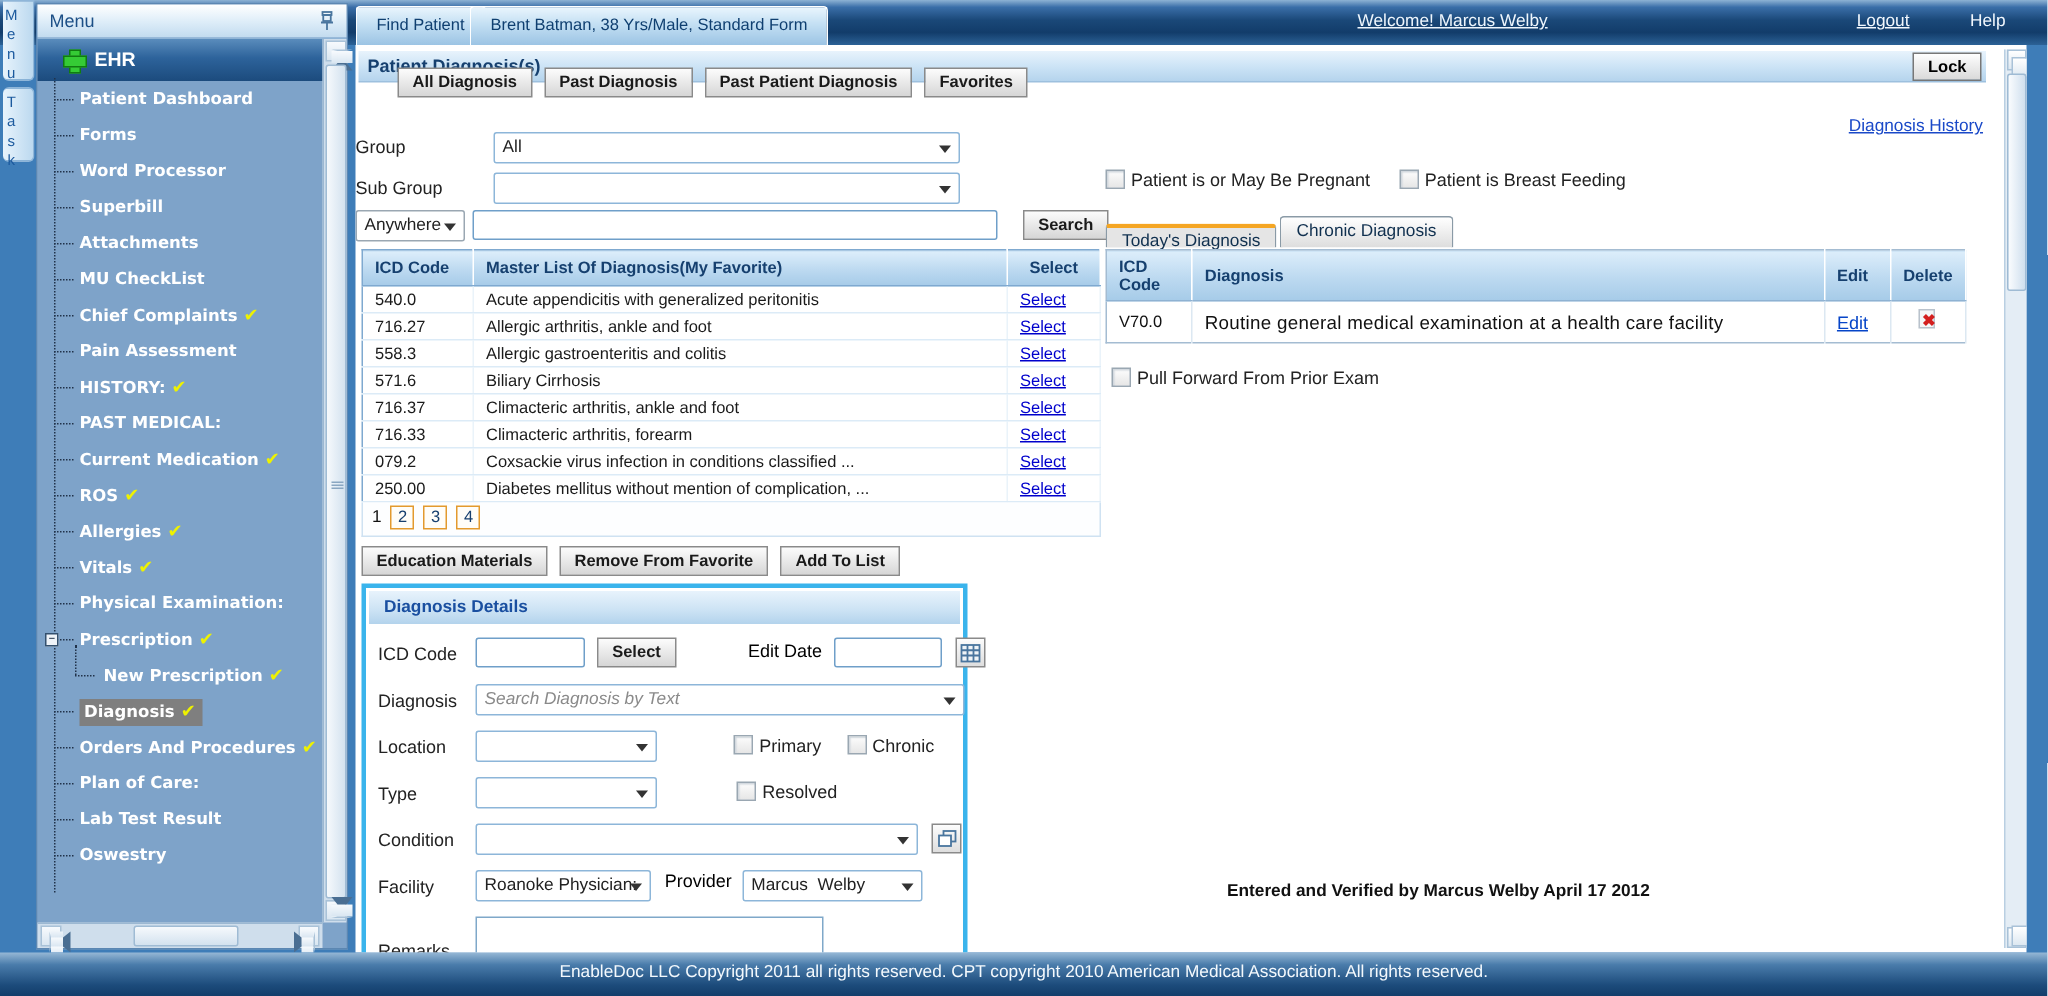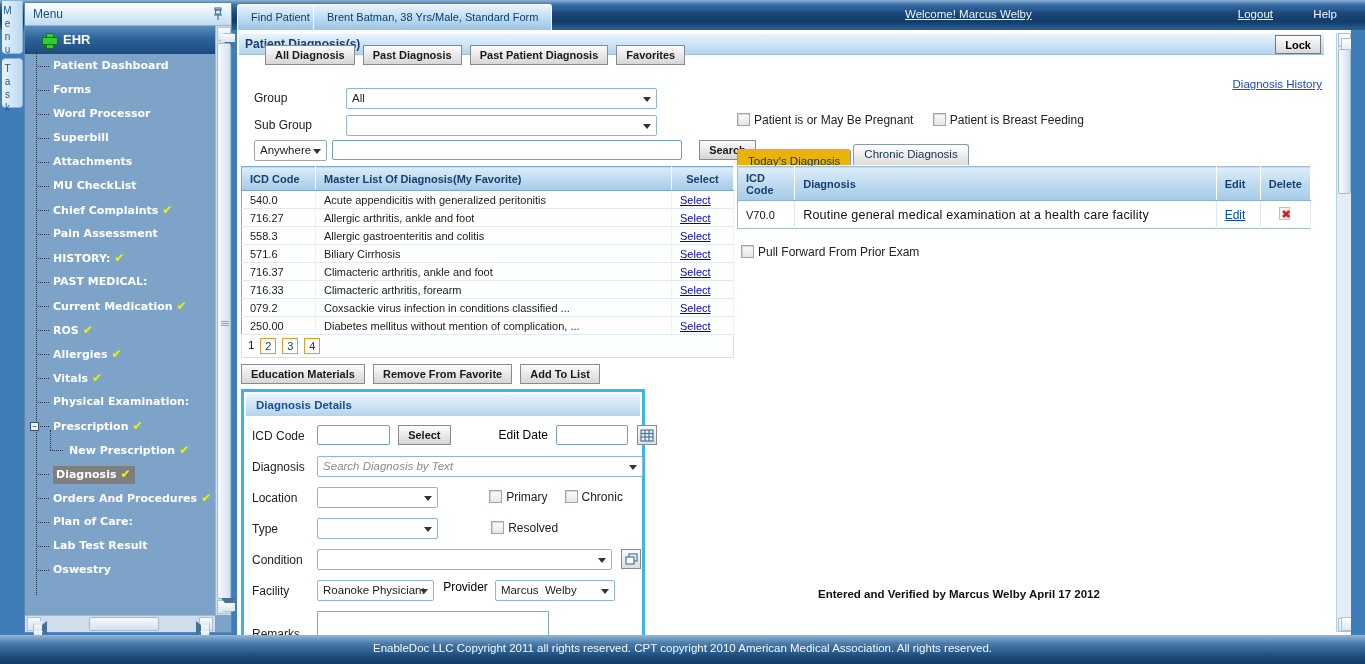--- a/index.html
+++ b/index.html
@@ -75,21 +75,21 @@
   
   .main { position:absolute; left:237px; top:30px; width:1114px; height:605px; background:#ffffff; overflow:hidden; }
   .m-title { position:absolute; left:2px; top:4px; width:1085px; height:21px;
     background:linear-gradient(180deg,#e8f3fc 0%,#cde4f6 50%,#b5d4ed 100%);
     border-bottom:1px solid #9dc0de; color:#16406f; font-weight:bold; font-size:12px; line-height:21px; padding-left:6px; }
   .lock-btn { position:absolute; right:3px; top:1px; height:19px; padding:0 9px;
     background:linear-gradient(#fefefe,#d9d9d9); border:1px solid #777; font-weight:bold; font-size:11px; cursor:pointer; }
   .gbtn { display:inline-block; height:20px; line-height:18px; padding:0 9px; margin-right:5px;
     background:linear-gradient(#fcfcfc,#d6d6d6); border:1px solid #8a8a8a; font-weight:bold; font-size:11px; color:#1a1a1a; cursor:pointer; }
   .filters { position:absolute; left:4px; top:15px;padding-left:24px; }
-  .frow { position:absolute; left:17px; height:22px; }
+  .frow { position:absolute; left:0; height:22px; }
   .flabel { display:inline-block; width:89px; font-size:12px; color:#222; line-height:21px; vertical-align:top; }
   .sel { display:inline-block; position:relative; background:#fff; border:1px solid #8db6d9; border-radius:2px;
     height:21px; line-height:19px; padding:0 16px 0 5px; vertical-align:top; cursor:pointer; font-size:11.5px; color:#222;
     white-space:nowrap; overflow:hidden; }
   .sel::after { content:''; position:absolute; right:5px; top:8px; width:0; height:0;
     border-left:4px solid transparent; border-right:4px solid transparent; border-top:5px solid #333; }
   .txt { height:20px; border:1px solid #6f9fc9; border-radius:2px; padding:0 4px; font-family:inherit; font-size:11px; vertical-align:top; }
   .search-btn { margin-left:14px; }
 
   table.master { position:absolute; left:4px; top:136px; width:493px; border-collapse:collapse; background:#fff;
@@ -121,21 +121,21 @@
   textarea.remarks { width:232px; height:40px; border:1px solid #7fa8c9; vertical-align:top; resize:both; font-family:inherit; }
 
   
   .right-col { position:absolute; left:500px; top:40px; width:585px; height:560px; }
   .history { position:absolute; right:0; top:8px; color:#1a49c8; text-decoration:underline; font-size:11.5px; cursor:pointer; }
   .preg-row { position:absolute; left:0; top:40px; font-size:12px; color:#111; white-space:nowrap; }
   .preg-row .cbwrap { margin-left:0; margin-right:16px; }
   .rtabs { position:absolute; left:0; top:74px; height:22px; }
   .rtab { display:inline-block; height:21px; line-height:19px; padding:0 10px; margin-right:2px; font-size:11.5px; color:#10304f;
     border:1px solid #8a9aa6; border-bottom:none; border-radius:3px 3px 0 0; background:linear-gradient(#ffffff,#dddddd); cursor:pointer; vertical-align:bottom; }
-  .rtab.active { background:#eab308; border-top:3px solid #f5a623; height:16px; font-weight:normal; }
+  .rtab.active { background:#e5e5e5; border-top:3px solid #f5a623; height:16px; font-weight:normal; }
   table.rtable { position:absolute; left:0; top:96px; width:574px; border-collapse:collapse; background:#fff;
     border:1px solid #a4bcd2; font-size:11px; }
   table.rtable th { background:linear-gradient(180deg,#ddeefb 0%,#bcd9f0 55%,#a6cbe8 100%);
     color:#16406f; text-align:left; height:34px; padding:2px 8px; border-right:1px solid #fff; border-bottom:1px solid #8fb2d2; }
   table.rtable td { height:28px; padding:0 8px; border-right:1px solid #dce8f2; color:#111; }
   td.diag-cell { font-size:12.5px; letter-spacing:0.2px; white-space:nowrap; }
   a.edit-link { color:#0645c8; text-decoration:underline; cursor:pointer; font-size:12px; }
   .del-icon { display:inline-block; position:relative; width:14px; height:14px; cursor:pointer; }
   .del-icon::before { content:''; position:absolute; left:1px; top:0; width:9px; height:11px; background:#f4f6f8; border:1px solid #b9c2cc; }
   .del-icon::after { content:'\2716'; position:absolute; left:3px; top:1px; color:#d31f1f; font-size:11px; font-weight:bold; }

